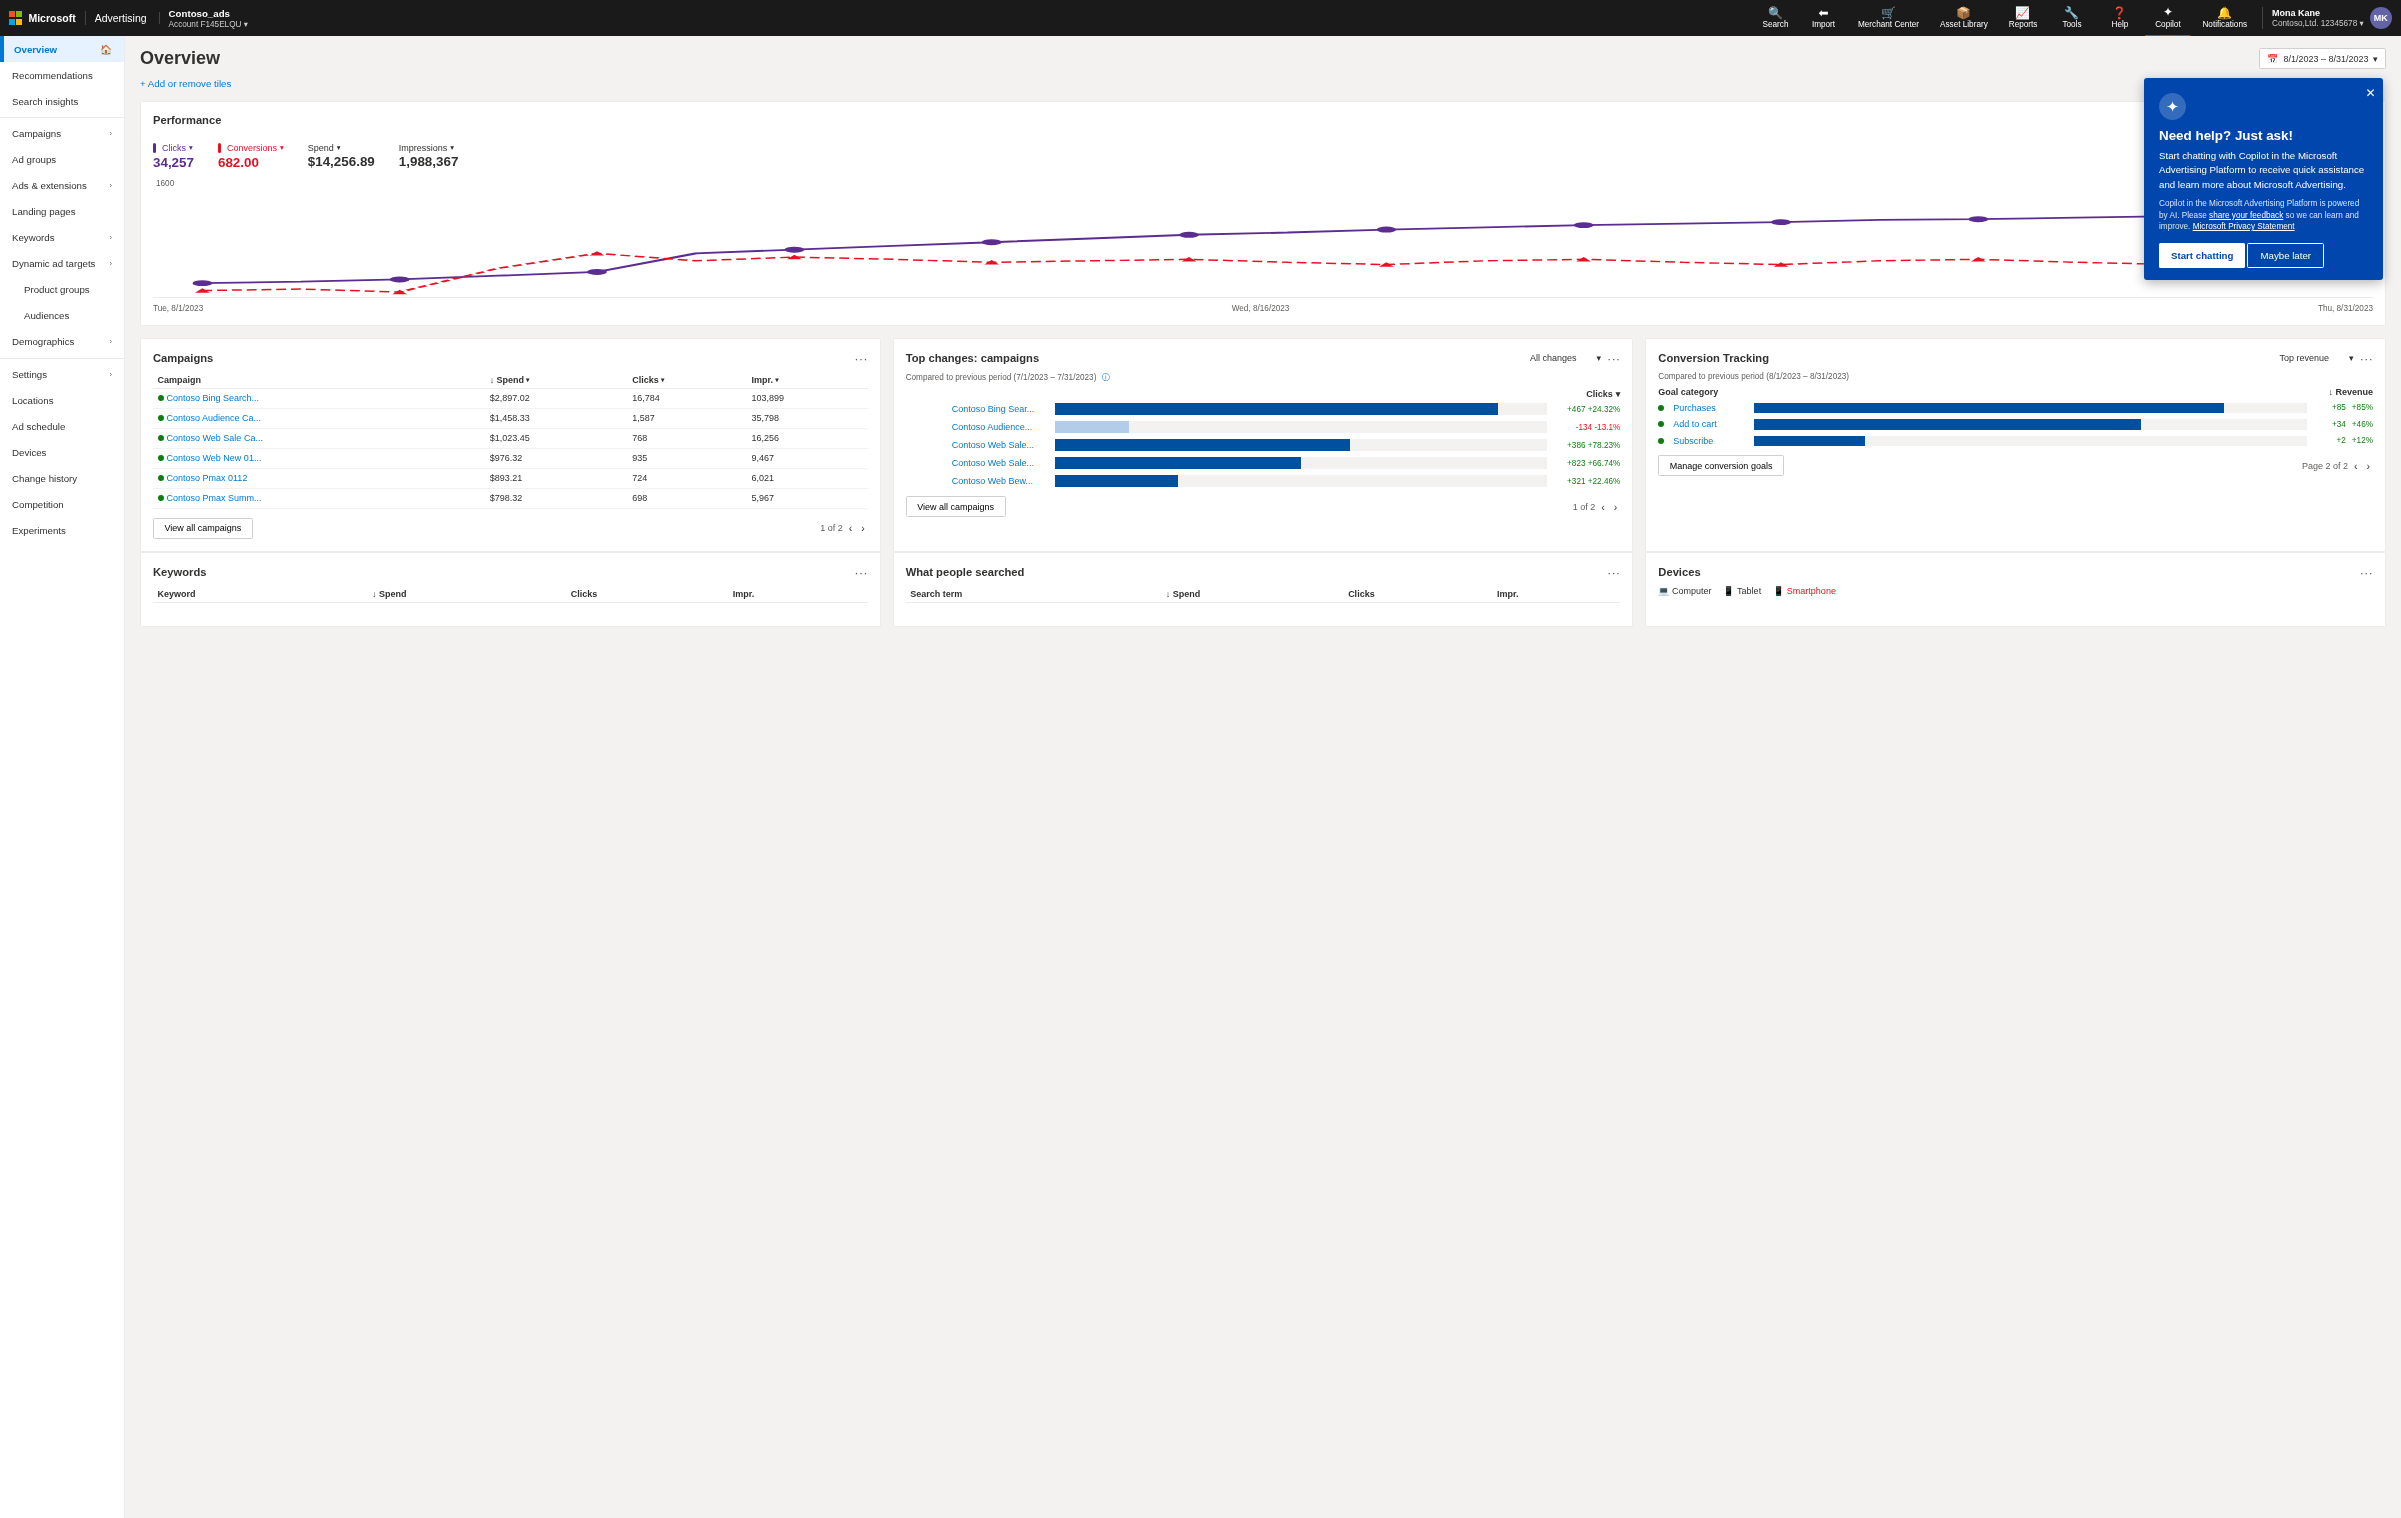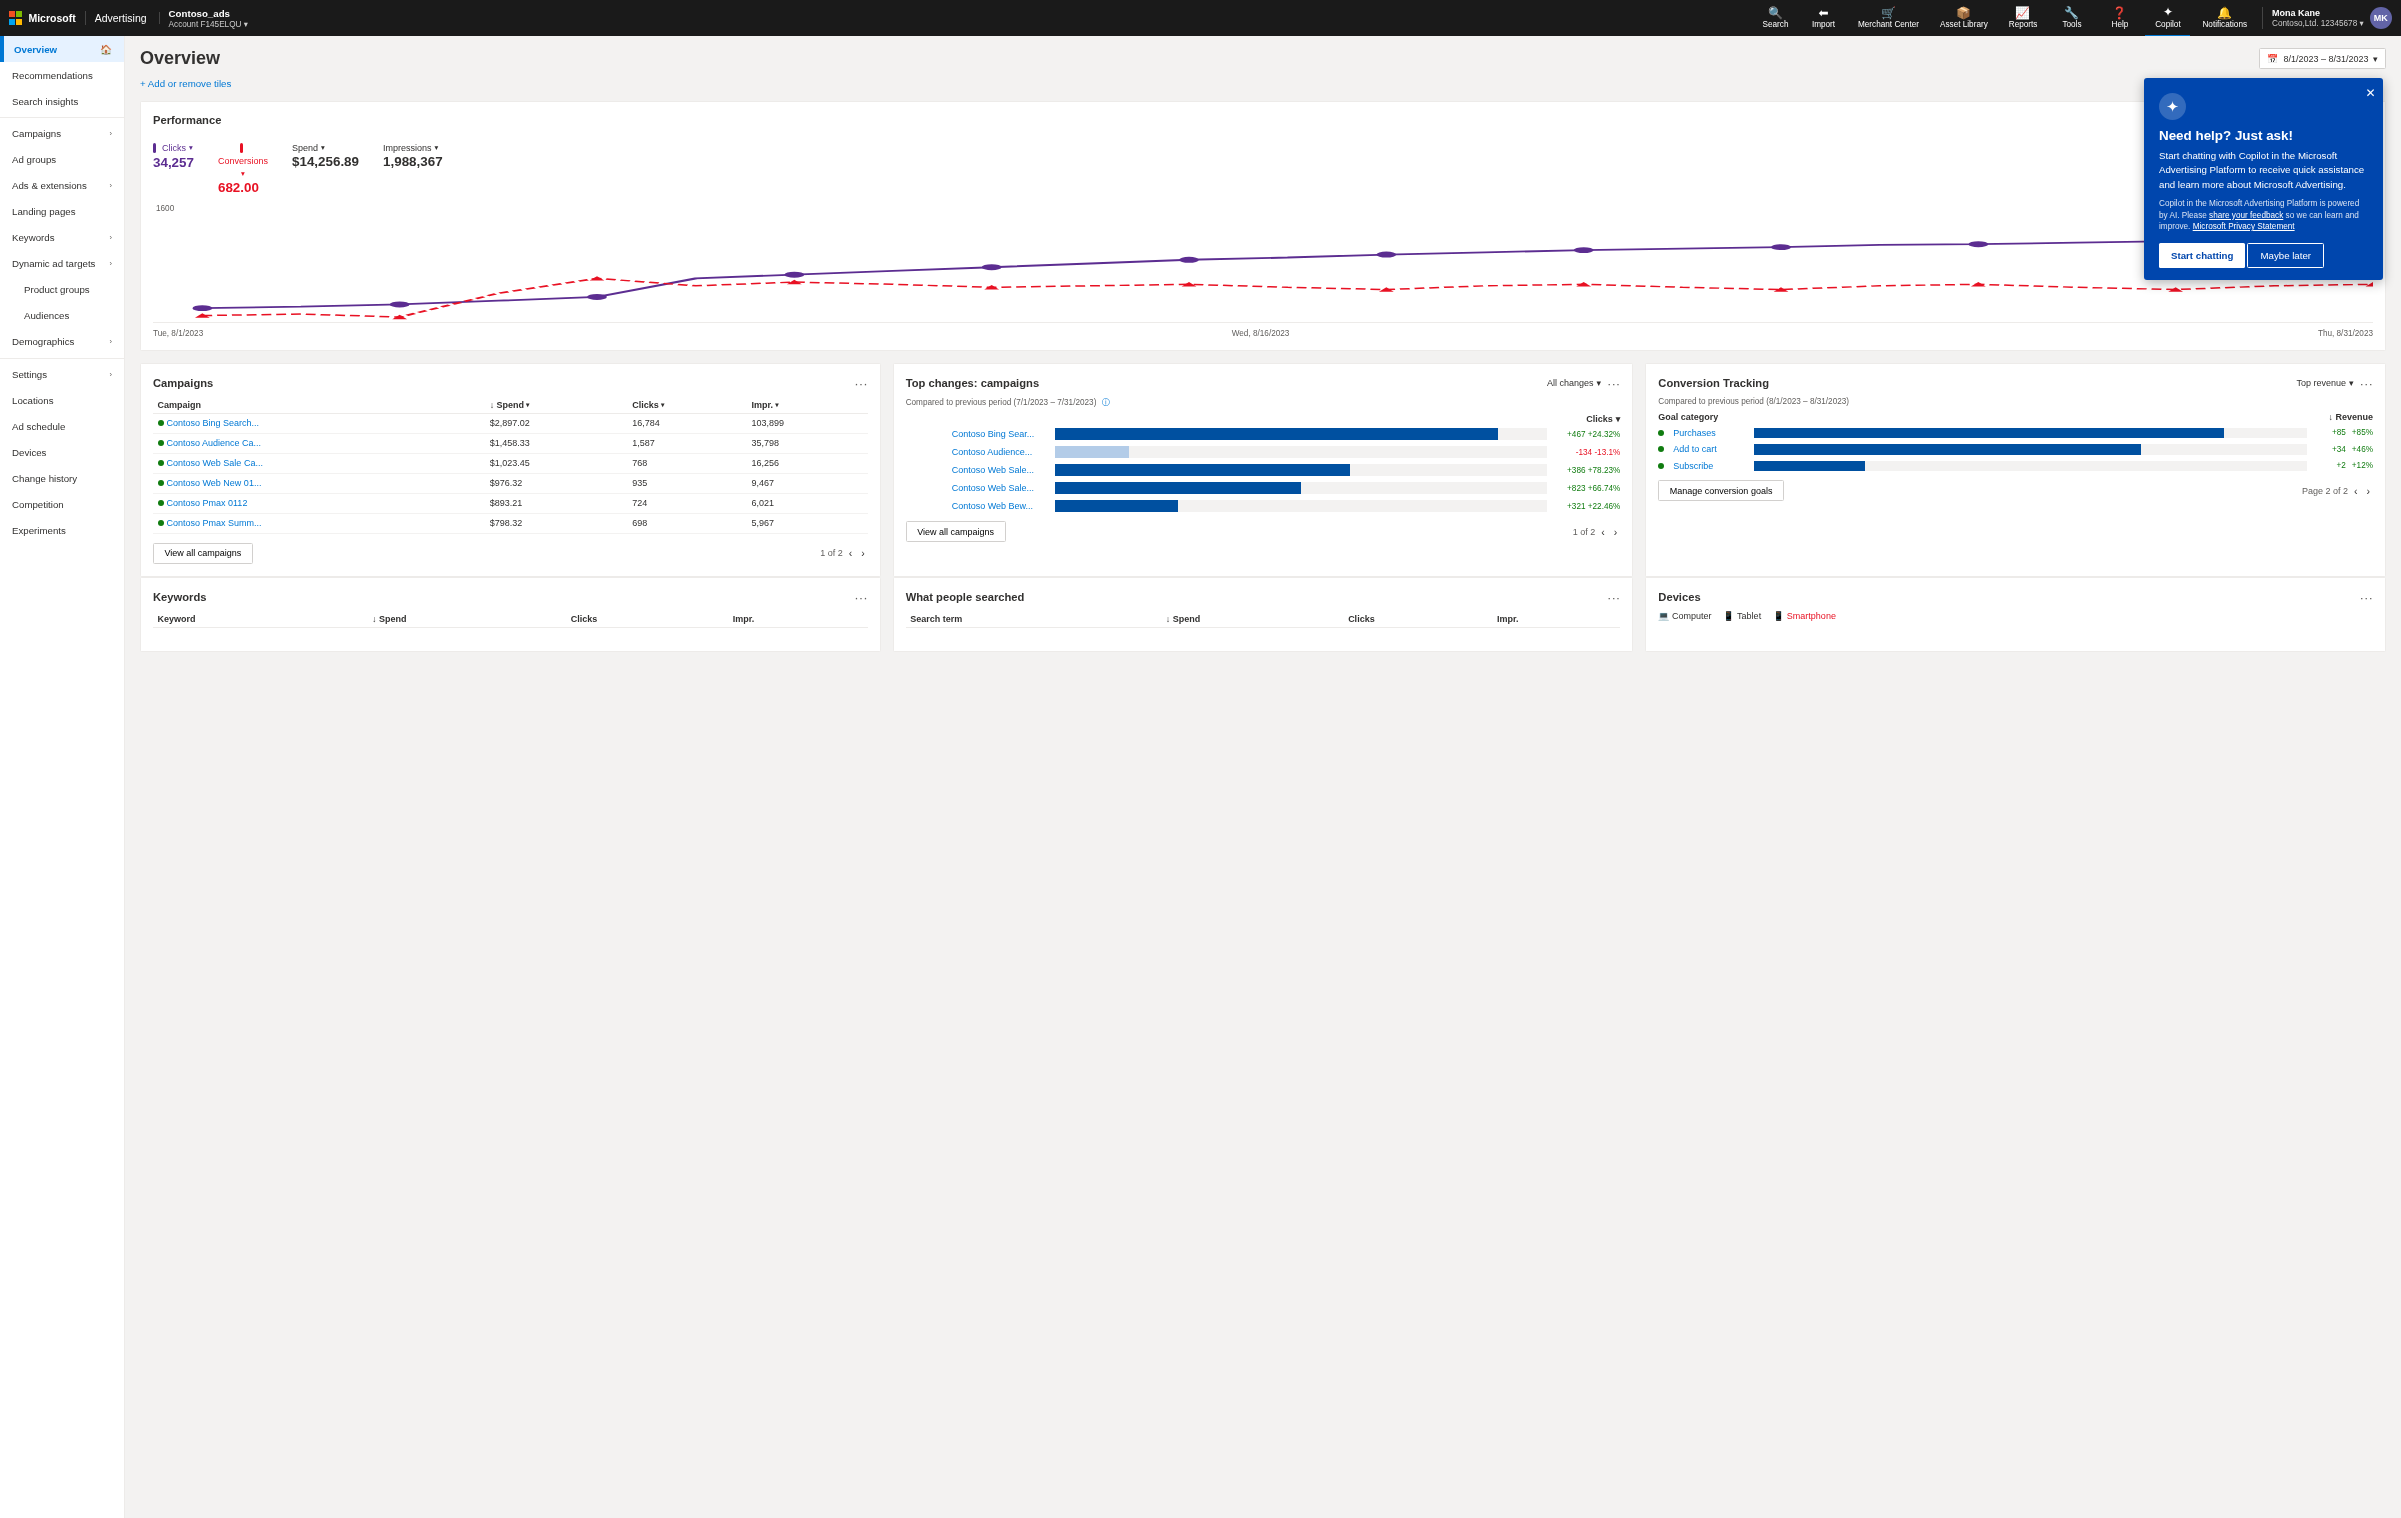--- a/index.html
+++ b/index.html
@@ -72,21 +72,21 @@
     .section-title { font-size: 11.2px; font-weight: 600; margin-bottom: 9px; }
 
     
     .performance-section { background: #fff; border: 0.7px solid #edebe9; border-radius: 1.5px; margin-bottom: 12px; padding: 12px; }
     .perf-metrics { display: flex; gap: 24px; margin-bottom: 9px; }
     .metric { display: flex; flex-direction: column; gap: 1.5px; }
     .metric-header { display: flex; align-items: center; gap: 3px; font-size: 9px; color: #323130; }
     .metric-val { font-size: 13.4px; font-weight: 600; }
     .metric-clicks .metric-header { color: #5c2d91; }
     .metric-clicks .metric-val { color: #5c2d91; }
-    .metric-conv .metric-header { color: #e81123; flex-direction: column; }
+    .metric-conv .metric-header { color: #e81123; }
     .metric-conv .metric-val { color: #e81123; }
     .metric-spend .metric-header { color: #323130; }
     .metric-impr .metric-header { color: #323130; }
     .chart-area { position: relative; height: 119px; border-bottom: 0.7px solid #edebe9; margin-bottom: 6px; margin-top: 8px; }
     .chart-dates { display: flex; justify-content: space-between; font-size: 8.2px; color: #605e5c; }
 
     
     .panels-grid { display: grid; grid-template-columns: 1fr 1fr 1fr; gap: 12px; }
     .panel { background: #fff; border: 0.7px solid #edebe9; border-radius: 1.5px; padding: 12px; }
     .panel-header { display: flex; align-items: center; justify-content: space-between; margin-bottom: 6px; }
@@ -140,21 +140,21 @@
     
     .chart-svg { width: 100%; height: 119px; }
 
     
     ::-webkit-scrollbar { width: 4.5px; height: 4.5px; }
     ::-webkit-scrollbar-track { background: #f1f1f1; }
     ::-webkit-scrollbar-thumb { background: #c1bdba; border-radius: 2.2px; }
 
     .th-sort { display: flex; align-items: center; gap: 2.2px; cursor: pointer; }
     .chevron-down { font-size: 6.7px; }
-    .all-changes-btn { display: flex; align-items: center; gap: 3px; font-size: 9px; color: #323130; cursor: pointer; border: none; background: none; justify-content: space-between; }
+    .all-changes-btn { display: flex; align-items: center; gap: 20px; font-size: 9px; color: #323130; cursor: pointer; border: none; background: none; justify-content: space-between; }
   </style>
 </head>
 <body>
 
 <nav class="top-nav">
   <div class="ms-logo">
     <div class="ms-logo-grid">
       <span></span>
         <span></span>
         <span></span>

